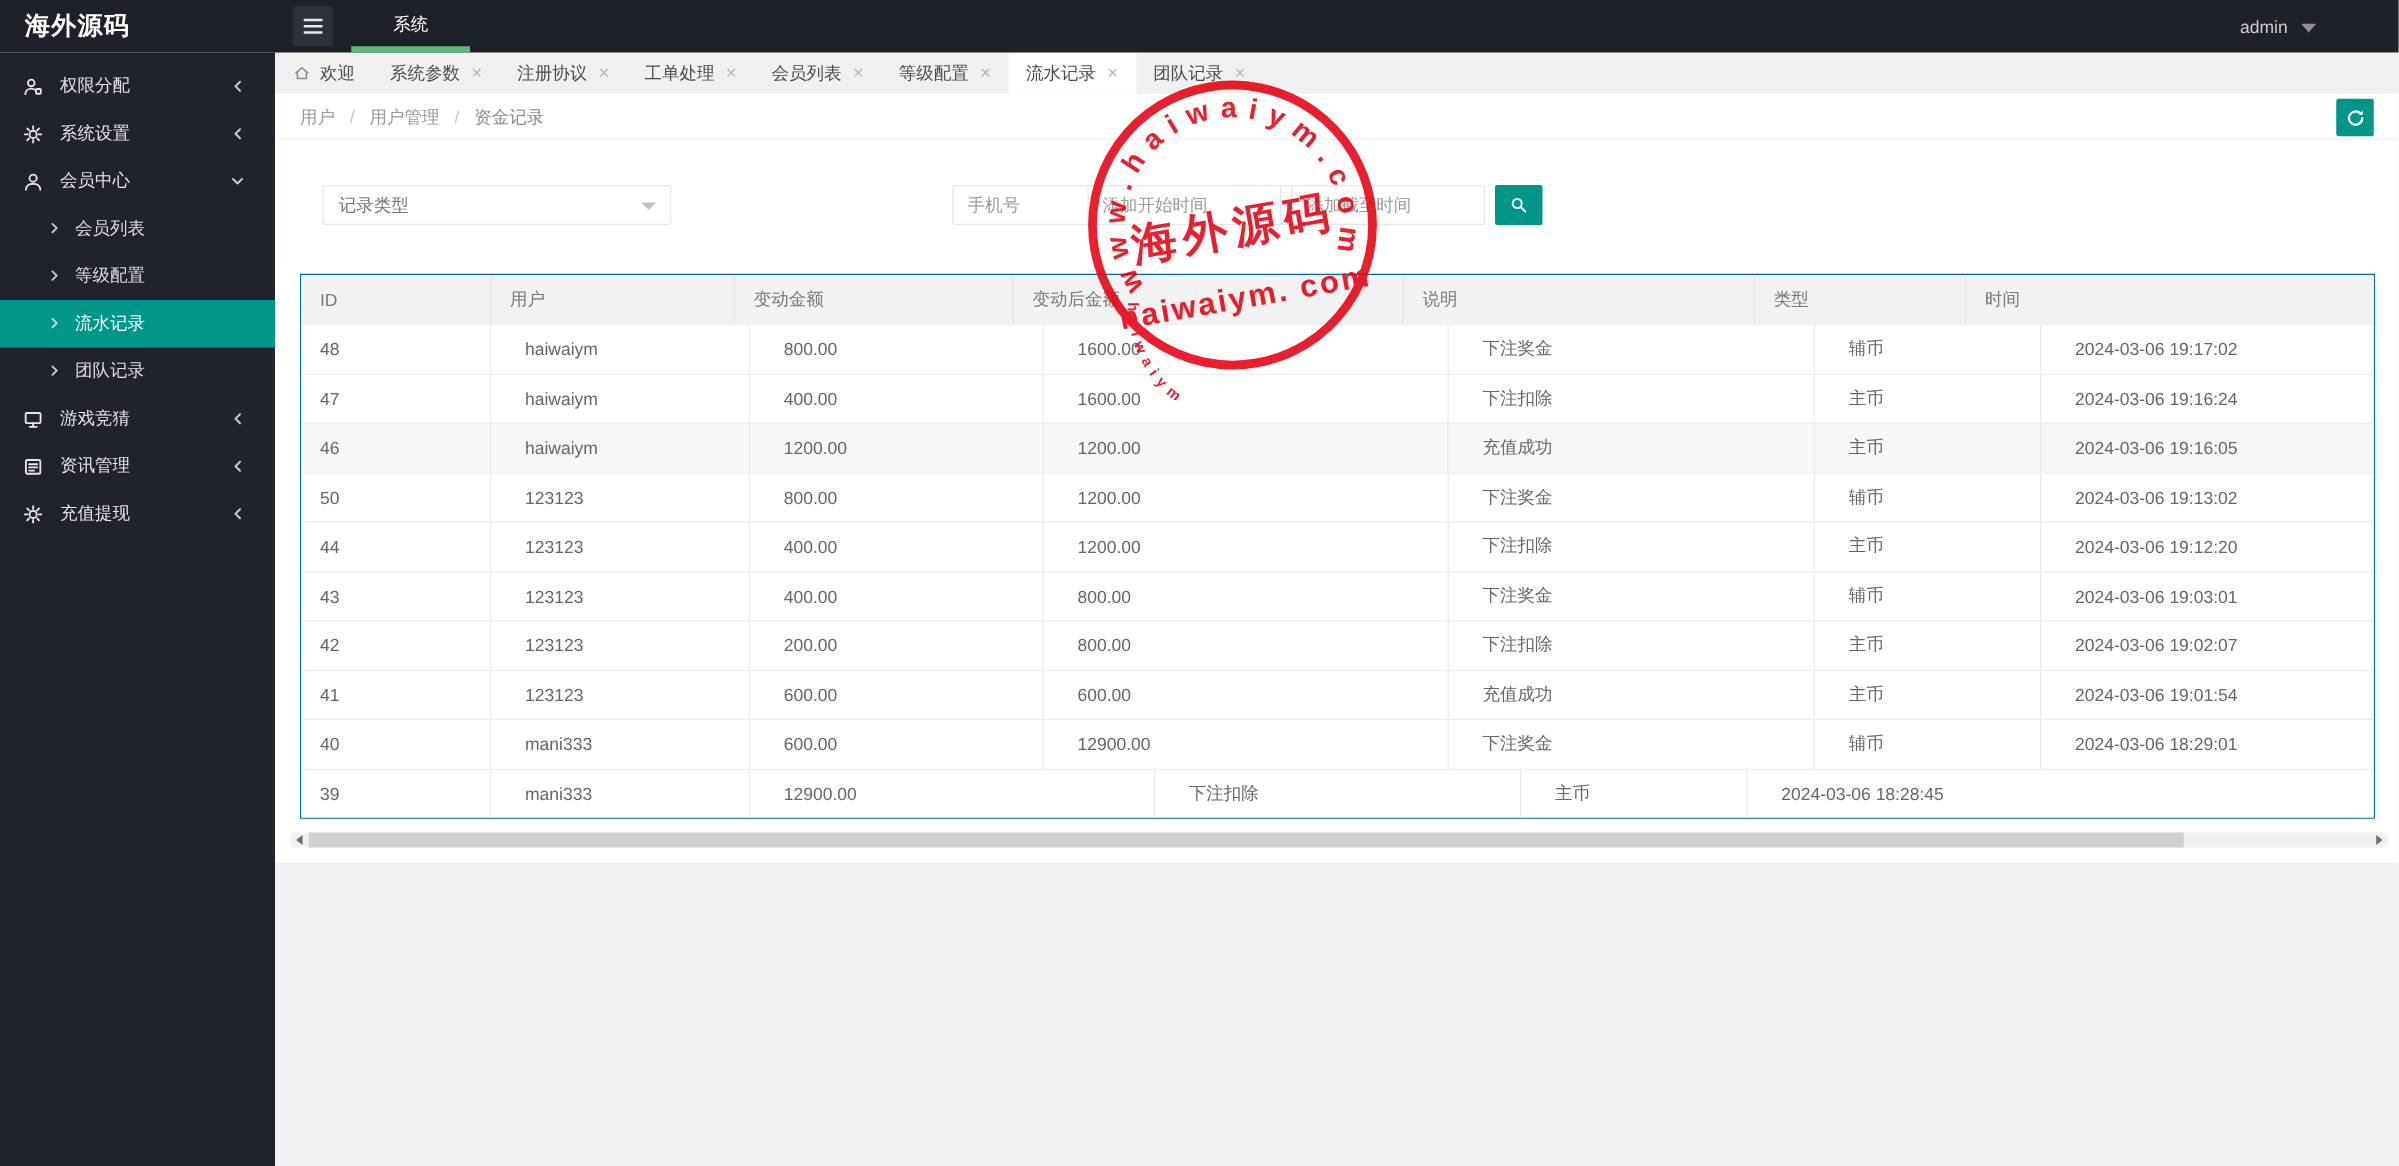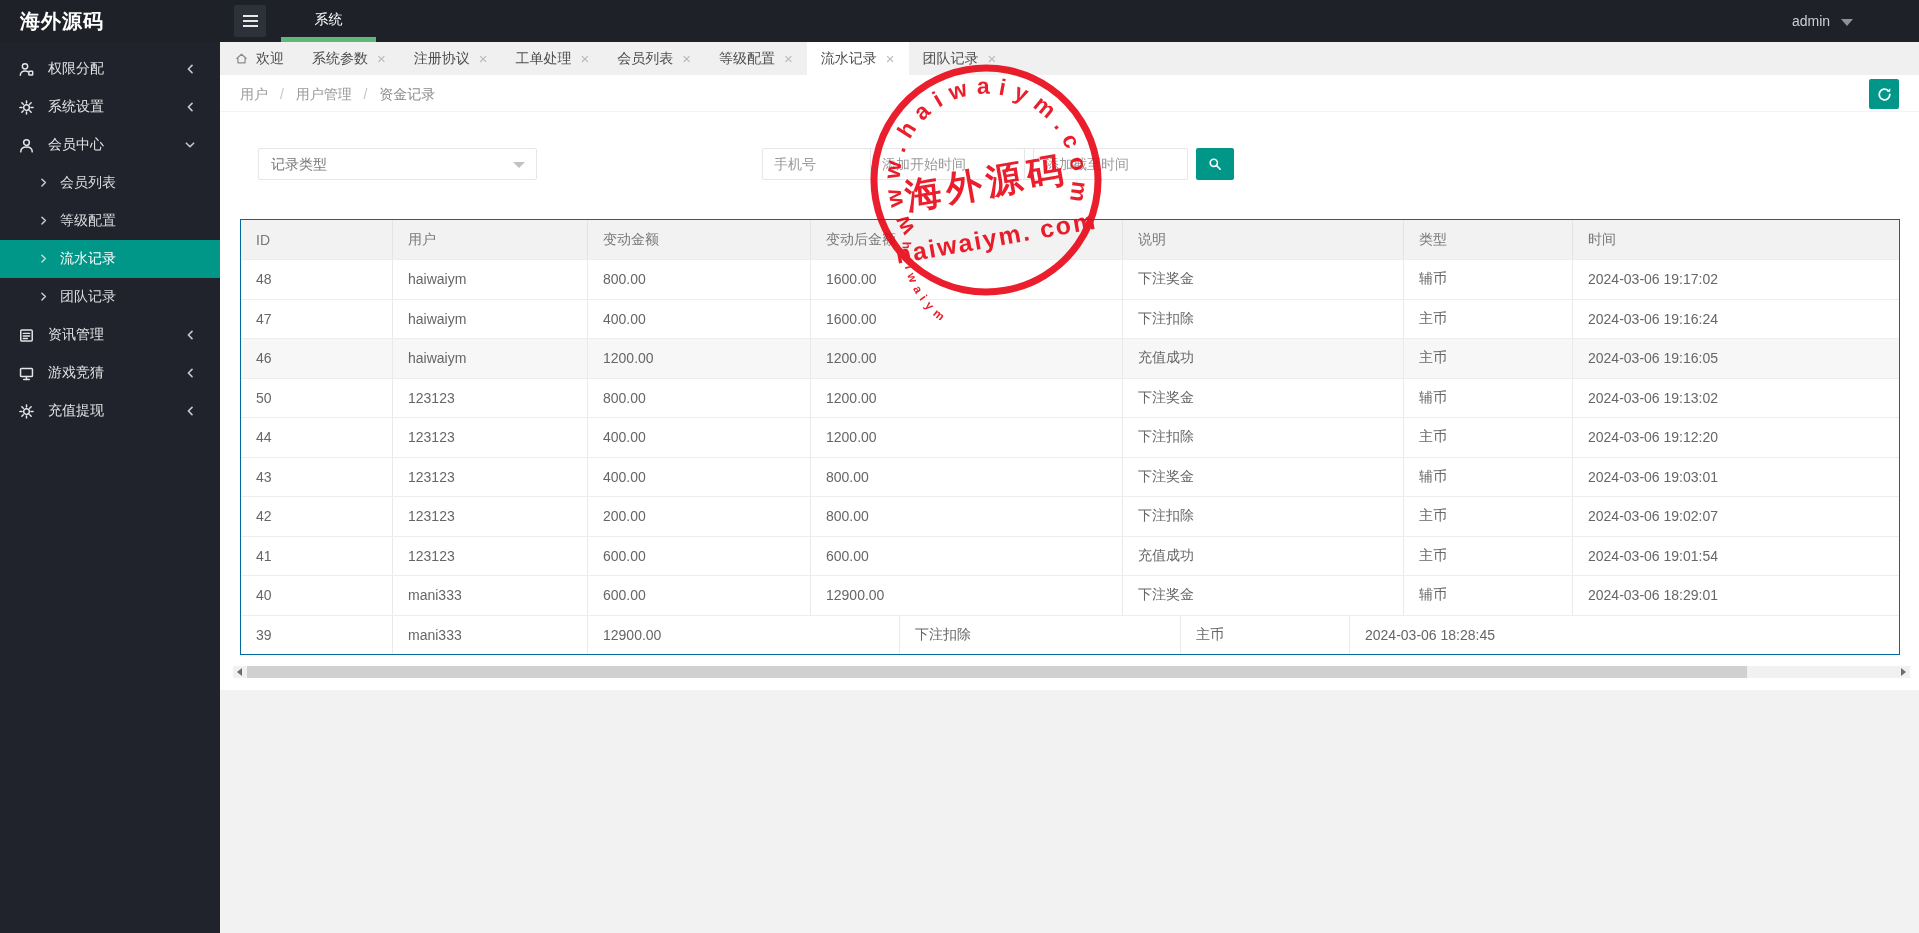--- a/index.html
+++ b/index.html
@@ -63,21 +63,21 @@
     display:flex; align-items:center; justify-content:center; cursor:pointer; }
 
   
   .tbl { position:absolute; left:20px; top:144px; width:1660px; border:1px solid #0369a1; font-size:14px; }
   .tr { display:flex; }
   .td { flex:none; padding-left:15px; display:flex; align-items:center; color:#666;
     border-right:1px solid #eaeaea; overflow:hidden; white-space:nowrap; }
   .td:last-child { border-right:none; }
   .tr.head { height:39px; background:#f2f2f2; }
   .tr.head .td { color:#787878; border-right-color:#e4e4e4; }
-  .tr.row { height:39.5px; background:#fff; border-top:1px solid #ededed; }
+  .tr.row { height:39.5px; background:#fff; border-top:1px solid #ededed;gap:12px; }
   .tr.row.hl { background:#f7f7f7; }
 
   
   .hscroll { position:absolute; left:13px; top:591px; width:1677px; height:12px; background:#f1f1f1; }
   .hscroll .arrow { position:absolute; top:0; width:13px; height:12px; display:flex; align-items:center; justify-content:center; cursor:pointer; }
   .hscroll .arrow.l { left:0; } .hscroll .arrow.r { right:0; }
   .hscroll .tri-l { border-top:4px solid transparent; border-bottom:4px solid transparent; border-right:5px solid #6d6d6d; }
   .hscroll .tri-r { border-top:4px solid transparent; border-bottom:4px solid transparent; border-left:5px solid #6d6d6d; }
   .hscroll .thumb { position:absolute; left:14px; top:0; width:1500px; height:12px; background:#d0d0d0; cursor:pointer; }
 
@@ -172,37 +172,37 @@
         <span class="sub-arrow">
           <svg width="100%" height="100%" viewBox="0 0 16 16" fill="none" stroke="#e4e5e9" stroke-width="1.6" stroke-linecap="round" stroke-linejoin="round">
             <path d="M5.6 3.6 9.6 7.5 5.6 11.4"></path>
           </svg>
         </span>
         <span>团队记录</span>
       </div>
       <div class="side-item">
         <span class="s-icon">
           <svg width="100%" height="100%" viewBox="0 0 16 16" fill="none" stroke="#e4e5e9" stroke-width="1.4" stroke-linecap="round" stroke-linejoin="round">
+            <rect x="2.4" y="3.2" width="11.2" height="7.6" rx="0.8"></rect>
+            <path d="M8 10.8v2.4 M5.4 13.6h5.2"></path>
+          </svg>
+        </span>
+        <span class="s-label">游戏竞猜</span>
+        <span class="s-chev"><svg width="100%" height="100%" viewBox="0 0 16 16" fill="none" stroke="#e4e5e9" stroke-width="1.6" stroke-linecap="round" stroke-linejoin="round">
+            <path d="M10 4.4 6.4 8 10 11.6"></path>
+          </svg></span>
+      </div>
+      <div class="side-item">
+        <span class="s-icon">
+          <svg width="100%" height="100%" viewBox="0 0 16 16" fill="none" stroke="#e4e5e9" stroke-width="1.4" stroke-linecap="round" stroke-linejoin="round">
             <rect x="2.6" y="2.8" width="10.8" height="10.4" rx="1"></rect>
             <path d="M5 6h6 M5 8.4h6 M5 10.8h3.8"></path>
           </svg>
         </span>
         <span class="s-label">资讯管理</span>
-        <span class="s-chev"><svg width="100%" height="100%" viewBox="0 0 16 16" fill="none" stroke="#e4e5e9" stroke-width="1.6" stroke-linecap="round" stroke-linejoin="round">
-            <path d="M10 4.4 6.4 8 10 11.6"></path>
-          </svg></span>
-      </div>
-      <div class="side-item">
-        <span class="s-icon">
-          <svg width="100%" height="100%" viewBox="0 0 16 16" fill="none" stroke="#e4e5e9" stroke-width="1.4" stroke-linecap="round" stroke-linejoin="round">
-            <rect x="2.4" y="3.2" width="11.2" height="7.6" rx="0.8"></rect>
-            <path d="M8 10.8v2.4 M5.4 13.6h5.2"></path>
-          </svg>
-        </span>
-        <span class="s-label">游戏竞猜</span>
         <span class="s-chev"><svg width="100%" height="100%" viewBox="0 0 16 16" fill="none" stroke="#e4e5e9" stroke-width="1.6" stroke-linecap="round" stroke-linejoin="round">
             <path d="M10 4.4 6.4 8 10 11.6"></path>
           </svg></span>
       </div>
       <div class="side-item">
         <span class="s-icon">
           <svg width="100%" height="100%" viewBox="0 0 16 16" fill="none" stroke="#e4e5e9" stroke-width="1.4" stroke-linecap="round" stroke-linejoin="round">
             <circle cx="8" cy="8" r="2.7"></circle>
             <path d="M8 1.8v2 M8 12.2v2 M1.8 8h2 M12.2 8h2 M3.6 3.6l1.4 1.4 M11 11l1.4 1.4 M12.4 3.6 11 5 M5 11l-1.4 1.4"></path>
           </svg>

